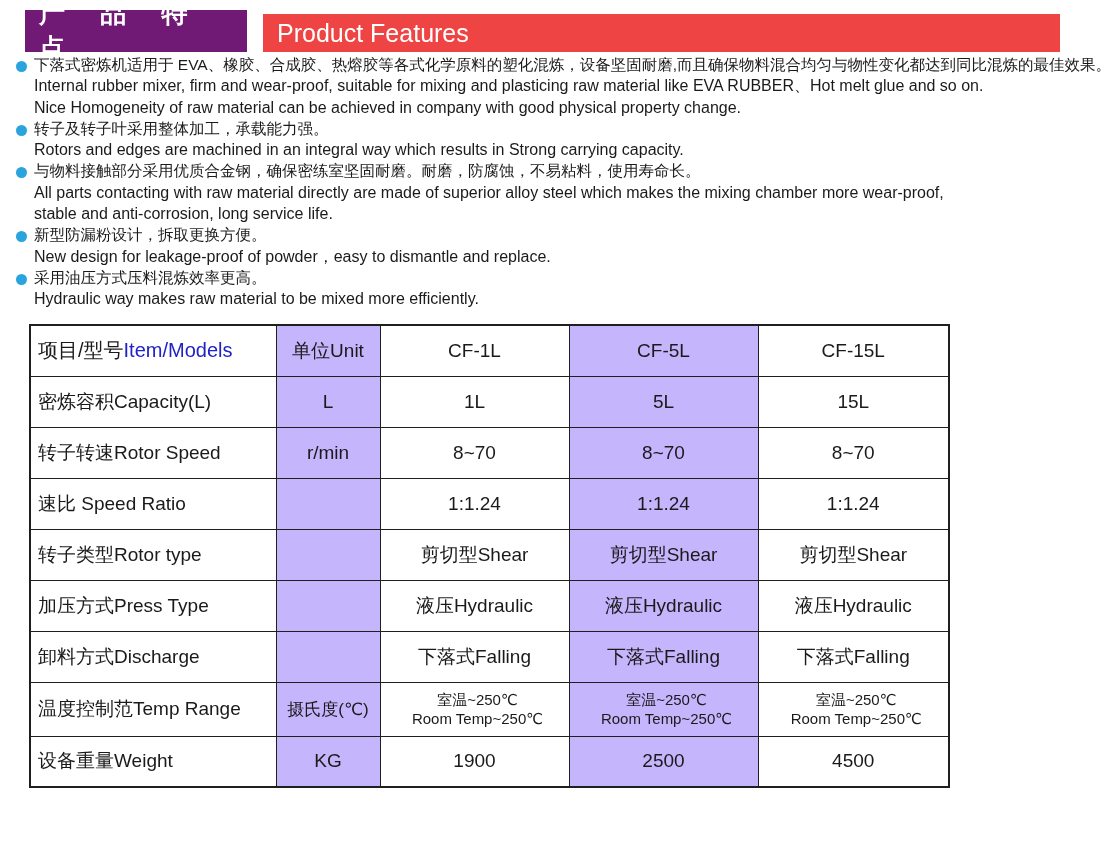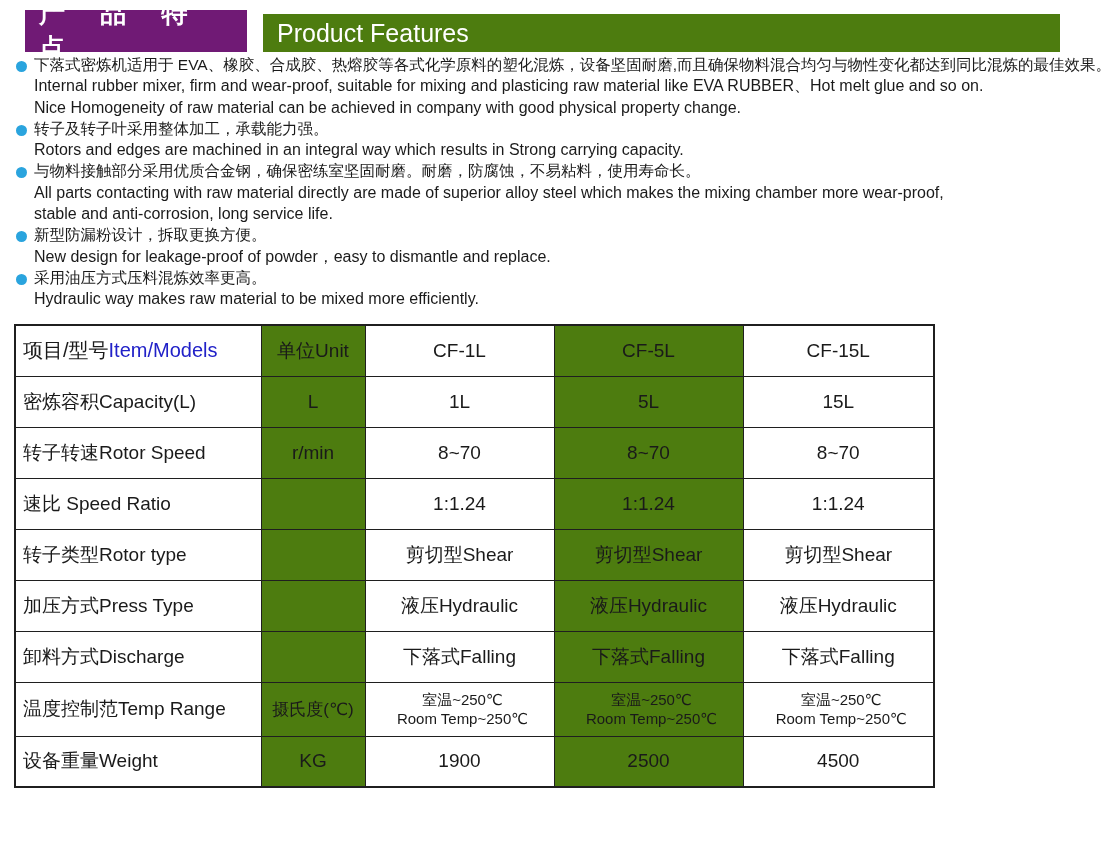--- a/index.html
+++ b/index.html
@@ -18,21 +18,21 @@
     background: #701a75;
     color: #ffffff;
     font-size: 26px; font-weight: 600;
     letter-spacing: 14px;
     display: flex; align-items: center; justify-content: center;
     padding-left: 14px; 
   }
   .banner-en {
     position: absolute; left: 263px; top: 14px;
     width: 797px; height: 38px;
-    background: #4d7c0f;
+    background: #ef4444;
     color: #ffffff;
     font-size: 25px;
     display: flex; align-items: center;
     padding-left: 14px;
   }
 
   
   .features {
     position: absolute; left: 14px; top: 54px; right: 2px;
   }
@@ -52,28 +52,28 @@
     table-layout: fixed;
     font-size: 19px;
   }
   .spec-table td {
     border: 1.5px solid #1f1f1f;
     height: 51px;
     text-align: center;
     vertical-align: middle;
     overflow: hidden;
   }
-  .spec-table { border: 2px solid #1f1f1f; }
+  .spec-table { border: 2px solid #1f1f1f; margin-left: 15px; }
   .col-label { width: 246px; }
   .col-unit  { width: 104px; }
   .col-v1    { width: 189px; }
   .col-v2    { width: 189px; }
   .col-v3    { width: 191px; }
   td.label-cell { text-align: left; padding-left: 7px; }
-  td.blue { background: #4d7c0f; }
+  td.blue { background: #c4b5fd; }
   .models-en { color: #2121c8; }
   td.small-cell { font-size: 15px; text-align: center; padding-left: 6px; line-height: 19px; height: 54px; }
   tr.temp-row td { height: 54px; }
 </style>
 </head>
 <body>
 
 <div class="banner-zh">
   <span>产 品 特 点</span>
 </div>

